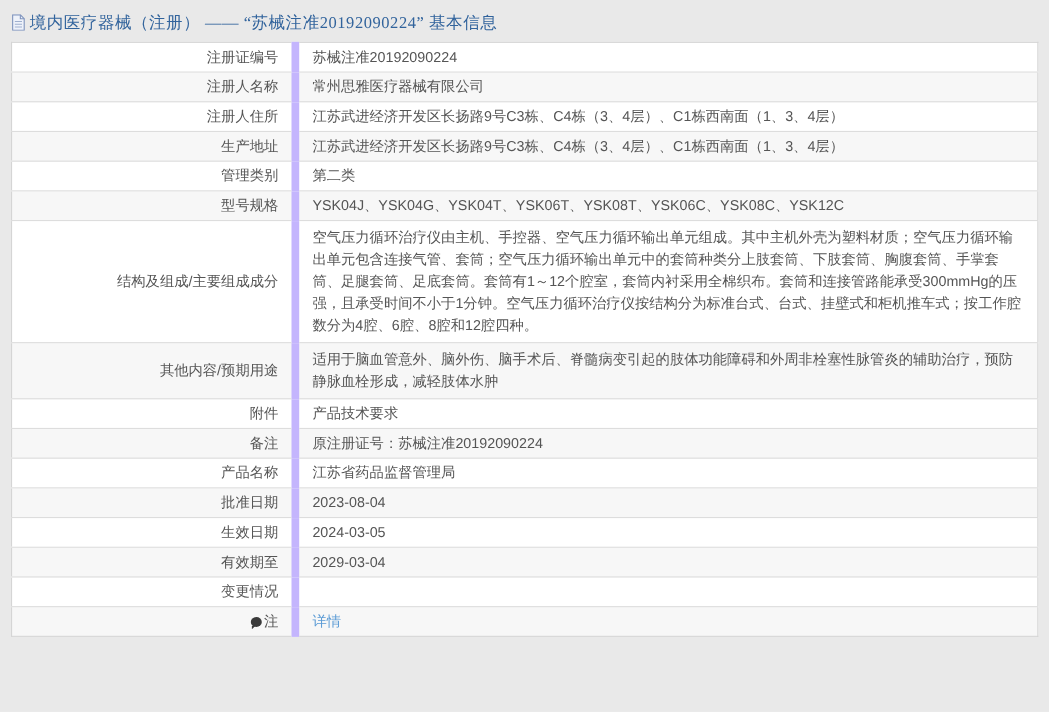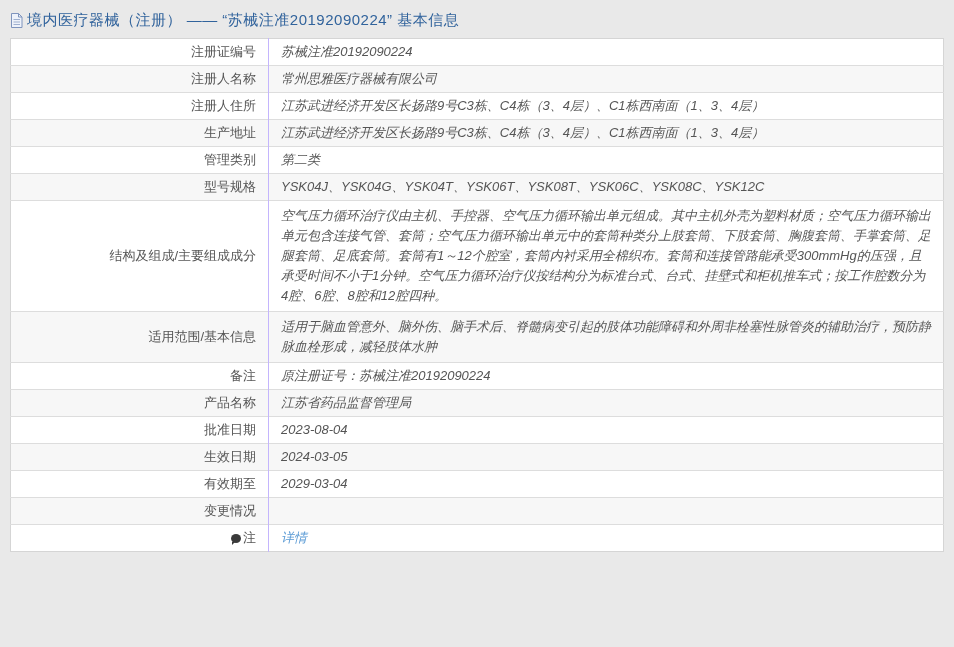--- a/index.html
+++ b/index.html
@@ -5,20 +5,21 @@
   * { margin: 0; padding: 0; box-sizing: border-box; }
   html, body {
     width: 954px; height: 647px;
     background: #e9e9e9;
     font-family: "Liberation Sans", "DejaVu Sans", sans-serif;
     overflow: hidden;
   }
   .page-header {
     display: flex; align-items: center;
     padding: 11px 0 8px 10px;
+    font-family: Liberation Serif, serif;
   }
   .doc-icon { display: inline-block; margin-right: 4px; line-height: 0; }
   .page-title {
     color: #31639c;
     font-size: 15px;
     letter-spacing: 0.5px;
   }
   .info-table {
     width: 934px;
     margin-left: 10px;
@@ -33,25 +34,25 @@
   .info-table td {
     font-size: 13px;
     color: #555555;
     line-height: 20px;
     padding: 3px 12px;
     vertical-align: middle;
   }
   td.label-cell {
     width: 258px;
     text-align: right;
-    border-right: 1px solid #c4b5fd;
+    border-right: 7px solid #c4b5fd;
     color: #555555;
     white-space: nowrap;
   }
-  td.value-cell { text-align: left; word-break: break-all; font-style: italic; }
+  td.value-cell { text-align: left; word-break: break-all; }
   td.tall { padding-top: 5px; padding-bottom: 5px; margin-top: 15px; }
   a.detail-link { color: #5b9bd5; text-decoration: none; }
   .note-balloon-icon {
     display: inline-block;
     position: relative;
     width: 10px; height: 9px;
     background: #3a3a3a;
     border-radius: 50%;
     margin-right: 2px;
     vertical-align: -1px;
@@ -105,22 +106,26 @@
       </tr>
       <tr>
         <td class="label-cell"><span>型号规格</span></td>
         <td class="value-cell"><span>YSK04J、YSK04G、YSK04T、YSK06T、YSK08T、YSK06C、YSK08C、YSK12C</span></td>
       </tr>
       <tr>
         <td class="label-cell tall"><span>结构及组成/主要组成成分</span></td>
         <td class="value-cell tall"><span>空气压力循环治疗仪由主机、手控器、空气压力循环输出单元组成。其中主机外壳为塑料材质；空气压力循环输出单元包含连接气管、套筒；空气压力循环输出单元中的套筒种类分上肢套筒、下肢套筒、胸腹套筒、手掌套筒、足腿套筒、足底套筒。套筒有1～12个腔室，套筒内衬采用全棉织布。套筒和连接管路能承受300mmHg的压强，且承受时间不小于1分钟。空气压力循环治疗仪按结构分为标准台式、台式、挂壁式和柜机推车式；按工作腔数分为4腔、6腔、8腔和12腔四种。</span></td>
       </tr>
       <tr>
-        <td class="label-cell tall"><span>适用范围/基本信息</span></td>
+        <td class="label-cell tall"><span>其他内容/预期用途</span></td>
         <td class="value-cell tall"><span>适用于脑血管意外、脑外伤、脑手术后、脊髓病变引起的肢体功能障碍和外周非栓塞性脉管炎的辅助治疗，预防静脉血栓形成，减轻肢体水肿</span></td>
+      </tr>
+      <tr>
+        <td class="label-cell"><span>附件</span></td>
+        <td class="value-cell"><span>产品技术要求</span></td>
       </tr>
       <tr>
         <td class="label-cell"><span>备注</span></td>
         <td class="value-cell"><span>原注册证号：苏械注准20192090224</span></td>
       </tr>
       <tr>
         <td class="label-cell"><span>产品名称</span></td>
         <td class="value-cell"><span>江苏省药品监督管理局</span></td>
       </tr>
       <tr>

